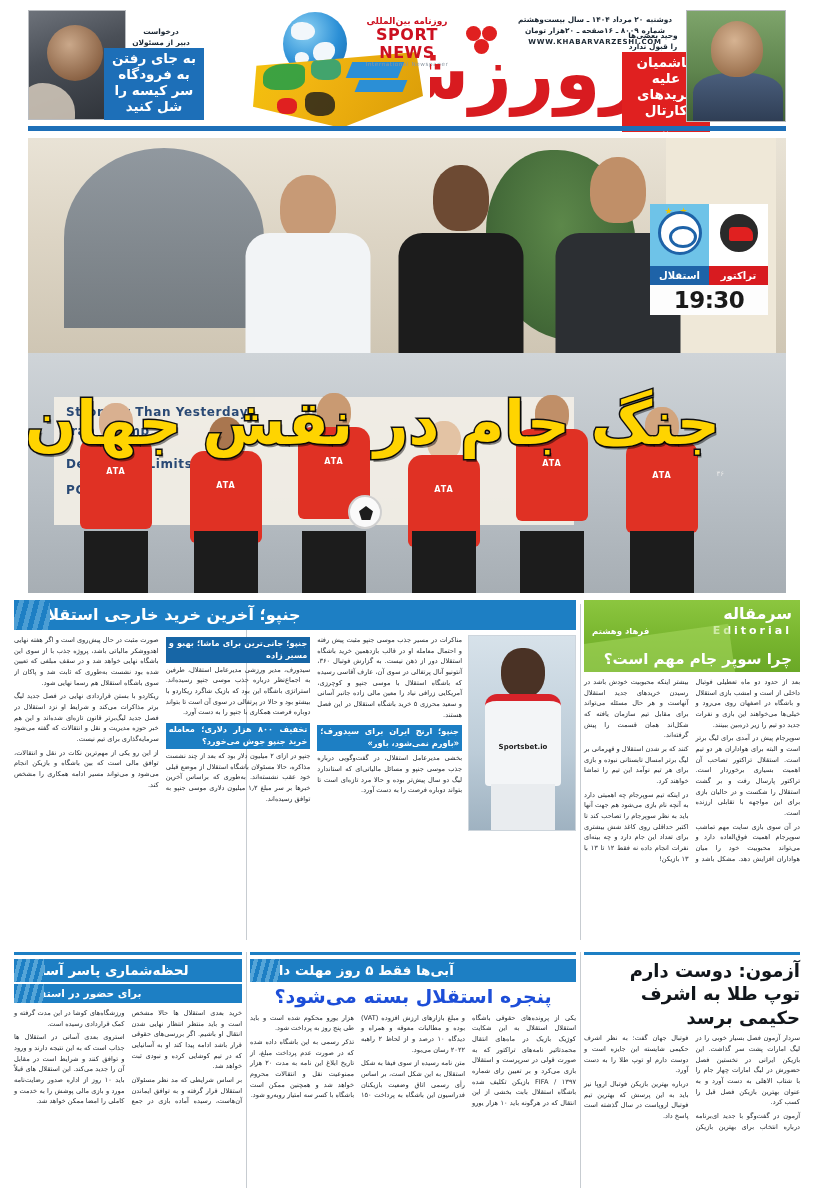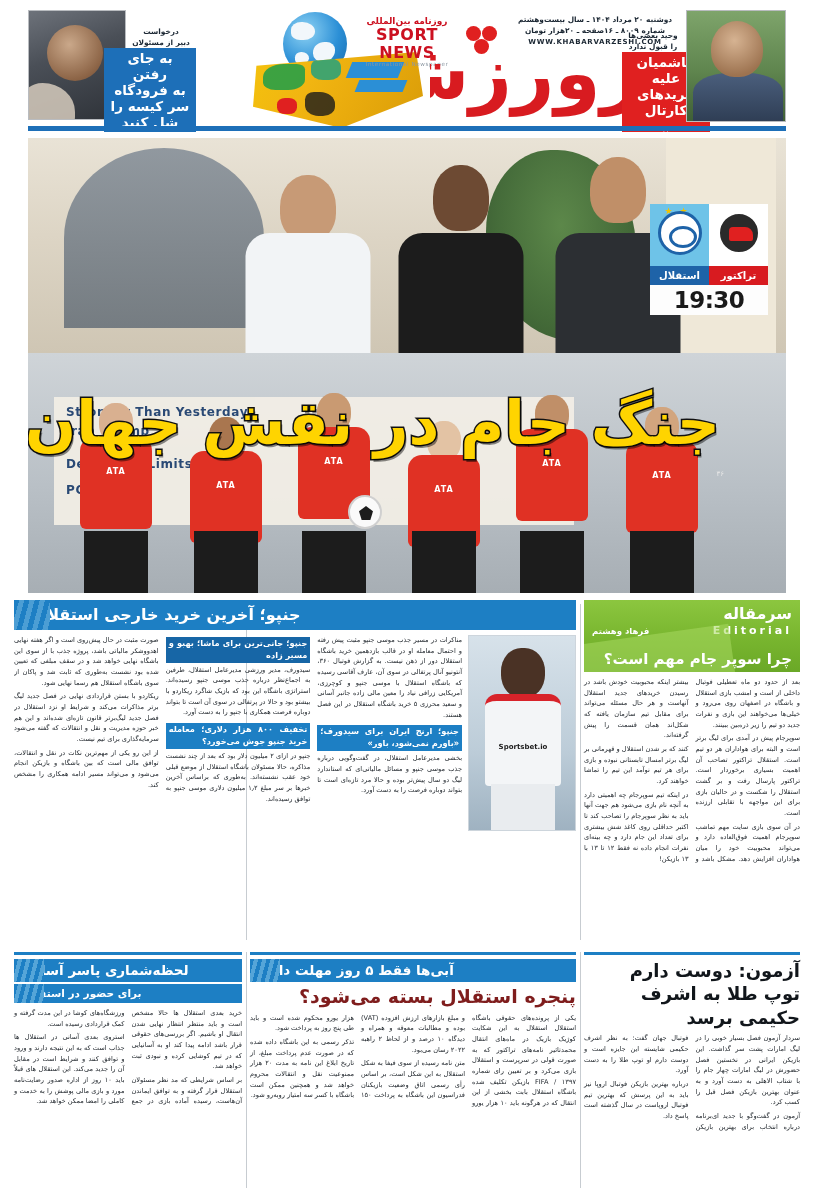--- a/index.html
+++ b/index.html
@@ -42,21 +42,21 @@
     background: linear-gradient(180deg,#4b5f7d,#2f3e55); border-radius:40% 40% 0 0;
   }
 
   .mh-box { position:absolute; padding:2px 5px 4px; text-align:center; line-height:1.18; }
   .mh-box .line { font-size:13.5px; font-weight:bold; color:#fff; letter-spacing:-.3px; }
 
   .mh-left-kicker { position:absolute; left:131px; top:26px; width:60px; text-align:center; }
   .mh-left-kicker div { font-size:7.4px; font-weight:bold; color:#1b2733; line-height:1.5; }
 
   .mh-left-box {
-    left:104px; top:48px; width:92px; background:#1d6fb8; border:1px solid #1d6fb8;
+    left:104px; top:48px; width:100px; background:#1d6fb8; border:1px solid #1d6fb8;
   }
   .mh-left-box .line { display:block; }
 
   .mh-right-kicker { position:absolute; right:131px; top:30px; width:60px; text-align:center; }
   .mh-right-kicker div { font-size:7.4px; font-weight:bold; color:#1b2733; line-height:1.5; }
 
   .mh-right-box {
     right:104px; top:52px; width:88px; background:#e02020; border:1px solid #e02020;
   }
   .mh-right-box .line { display:block; }
@@ -260,22 +260,22 @@
     padding:3px 8px 4px; font-size:10.5px; direction:rtl; position:relative; overflow:hidden;
   }
   .kicker-bar .slash { position:absolute; left:0; top:0; bottom:0; width:30px;
     background: repeating-linear-gradient(105deg,#1d7fc4 0 4px,#55a5d8 4px 8px); }
 
   .big-title-dark {
     direction:rtl; text-align:right; font-size:18px; font-weight:bold;
     color:#11161b; line-height:1.3; letter-spacing:-.6px; margin-bottom:4px;
   }
   .mid-title-dark {
-    direction:rtl; font-size:19px; font-weight:bold;
-    color:#7f1d1d; line-height:1.25; letter-spacing:-.6px; margin:3px 0 4px;
+    direction:rtl; text-align:center; font-size:19px; font-weight:bold;
+    color:#1d4ed8; line-height:1.25; letter-spacing:-.6px; margin:3px 0 4px;
   }
   .top-rule { height:3px; background:#1d7fc4; margin-bottom:4px; }
 </style>
 </head>
 <body>
 
 <div class="page">
 
   <div class="masthead">
 

